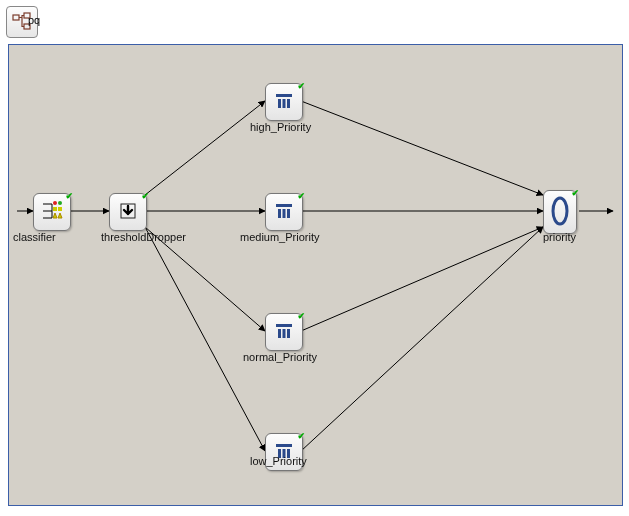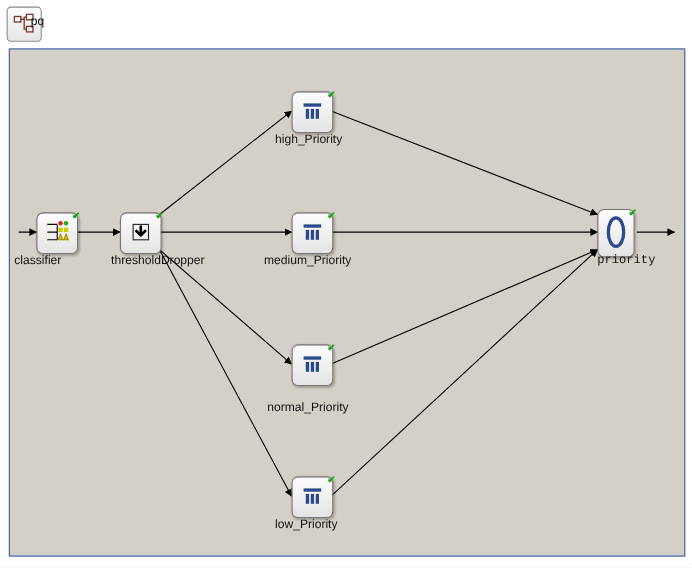--- a/index.html
+++ b/index.html
@@ -90,32 +90,32 @@
       <span class="blabel" style="left: 231px; top: 186px;">medium_Priority</span>
       <div class="block" style="left: 256px; top: 268px;">
         <span><svg width="22" height="22" viewBox="0 0 22 22">
             <rect x="3" y="4" width="16" height="3" fill="#2b4a8b"></rect>
             <rect x="5" y="9" width="3" height="9" fill="#2b4a8b"></rect>
             <rect x="9.5" y="9" width="3" height="9" fill="#2b4a8b"></rect>
             <rect x="14" y="9" width="3" height="9" fill="#2b4a8b"></rect>
           </svg></span>
         <span class="tick">✔</span>
       </div>
-      <span class="blabel" style="left: 234px; top: 320px;">normal_Priority</span>
+      <span class="blabel" style="left: 234px; top: 306px;">normal_Priority</span>
       <div class="block" style="left: 256px; top: 388px;">
         <span><svg width="22" height="22" viewBox="0 0 22 22">
             <rect x="3" y="4" width="16" height="3" fill="#2b4a8b"></rect>
             <rect x="5" y="9" width="3" height="9" fill="#2b4a8b"></rect>
             <rect x="9.5" y="9" width="3" height="9" fill="#2b4a8b"></rect>
             <rect x="14" y="9" width="3" height="9" fill="#2b4a8b"></rect>
           </svg></span>
         <span class="tick">✔</span>
       </div>
-      <span class="blabel" style="left: 241px; top: 426px; text-align: right;">low_Priority</span>
+      <span class="blabel" style="left: 241px; top: 410px; text-align: right;">low_Priority</span>
       <div class="block" style="left: 534px; top: 145px; height: 42px; width: 32px;">
         <span><svg width="22" height="30" viewBox="0 0 22 30">
             <ellipse cx="11" cy="15" rx="7" ry="13" fill="none" stroke="#2b4a8b" stroke-width="3"></ellipse>
           </svg></span>
         <span class="tick">✔</span>
       </div>
-      <span class="blabel" style="left: 534px; top: 186px; font-family: Liberation Mono, monospace;">priority</span>
+      <span class="blabel" style="left: 534px; top: 186px;">priority</span>
     </div>
 </div>
 
 </body></html>

